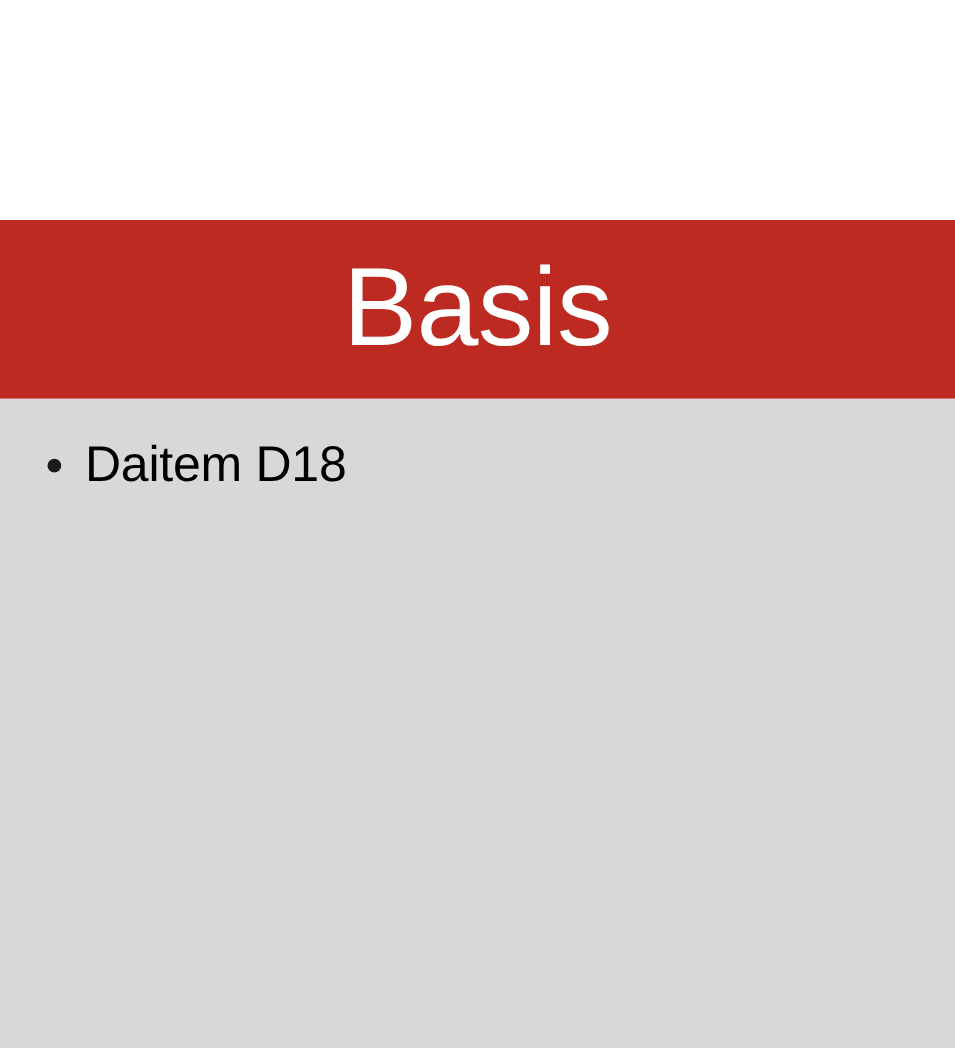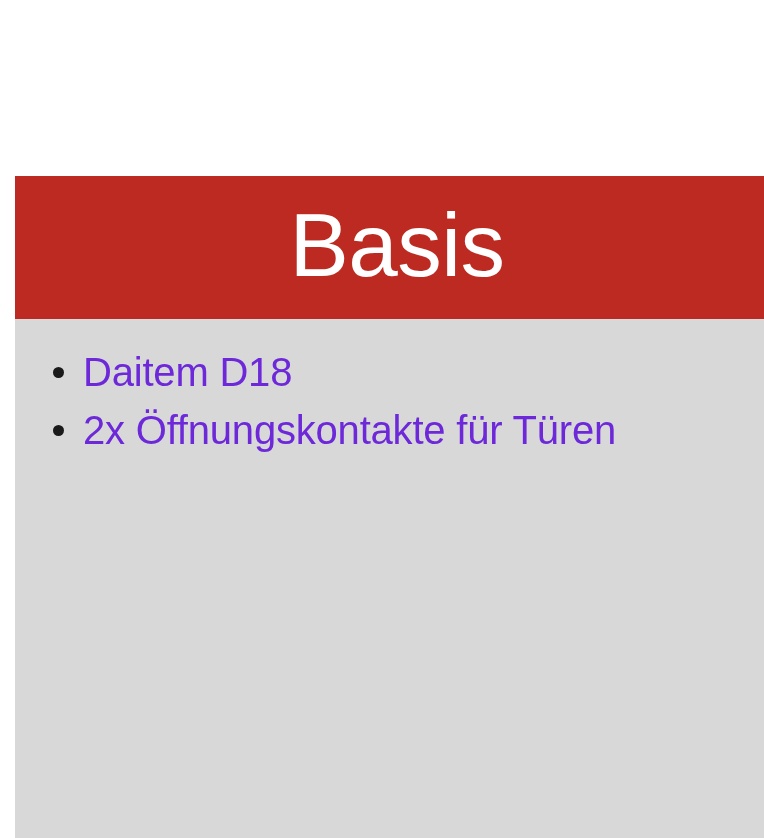--- a/index.html
+++ b/index.html
@@ -13,21 +13,20 @@
     font-family: "Liberation Sans", sans-serif;
     overflow: hidden;
   }
 
   .card {
     position: relative;
     width: 648px;
     height: 838px;
     background: #ffffff;
     box-sizing: border-box;
-    margin-left: 15px;
   }
 
   
   .top-spacer {
     position: absolute;
     left: 0;
     top: 0;
     width: 764px;
     height: 176px;
     background: #ffffff;
@@ -72,21 +71,21 @@
 
   .feature-list {
     list-style: none;
     margin: 0;
     padding: 0;
   }
   .feature-item {
     position: relative;
     padding-left: 48px;
     margin: 0 0 0 0;
-    color: #6d28d9;
+    color: #000000;
     font-family: "Liberation Sans", sans-serif;
     font-size: 40px;
     font-weight: 400;
     line-height: 58px;
     letter-spacing: -0.2px;
     max-width: 700px;
   }
   .feature-item .bullet-dot {
     position: absolute;
     left: 18px;
@@ -113,21 +112,17 @@
 
   <div class="body-panel">
     <ul class="feature-list">
 
       <li class="feature-item">
         <span class="bullet-dot"></span>
         <span class="feature-text">Daitem D18</span>
       </li>
 
 
-      <li class="feature-item">
-        <span class="bullet-dot"></span>
-        <span class="feature-text">2x Öffnungskontakte für Türen</span>
-      </li>
 
     </ul>
   </div>
 
 </div>
 
 </body></html>

